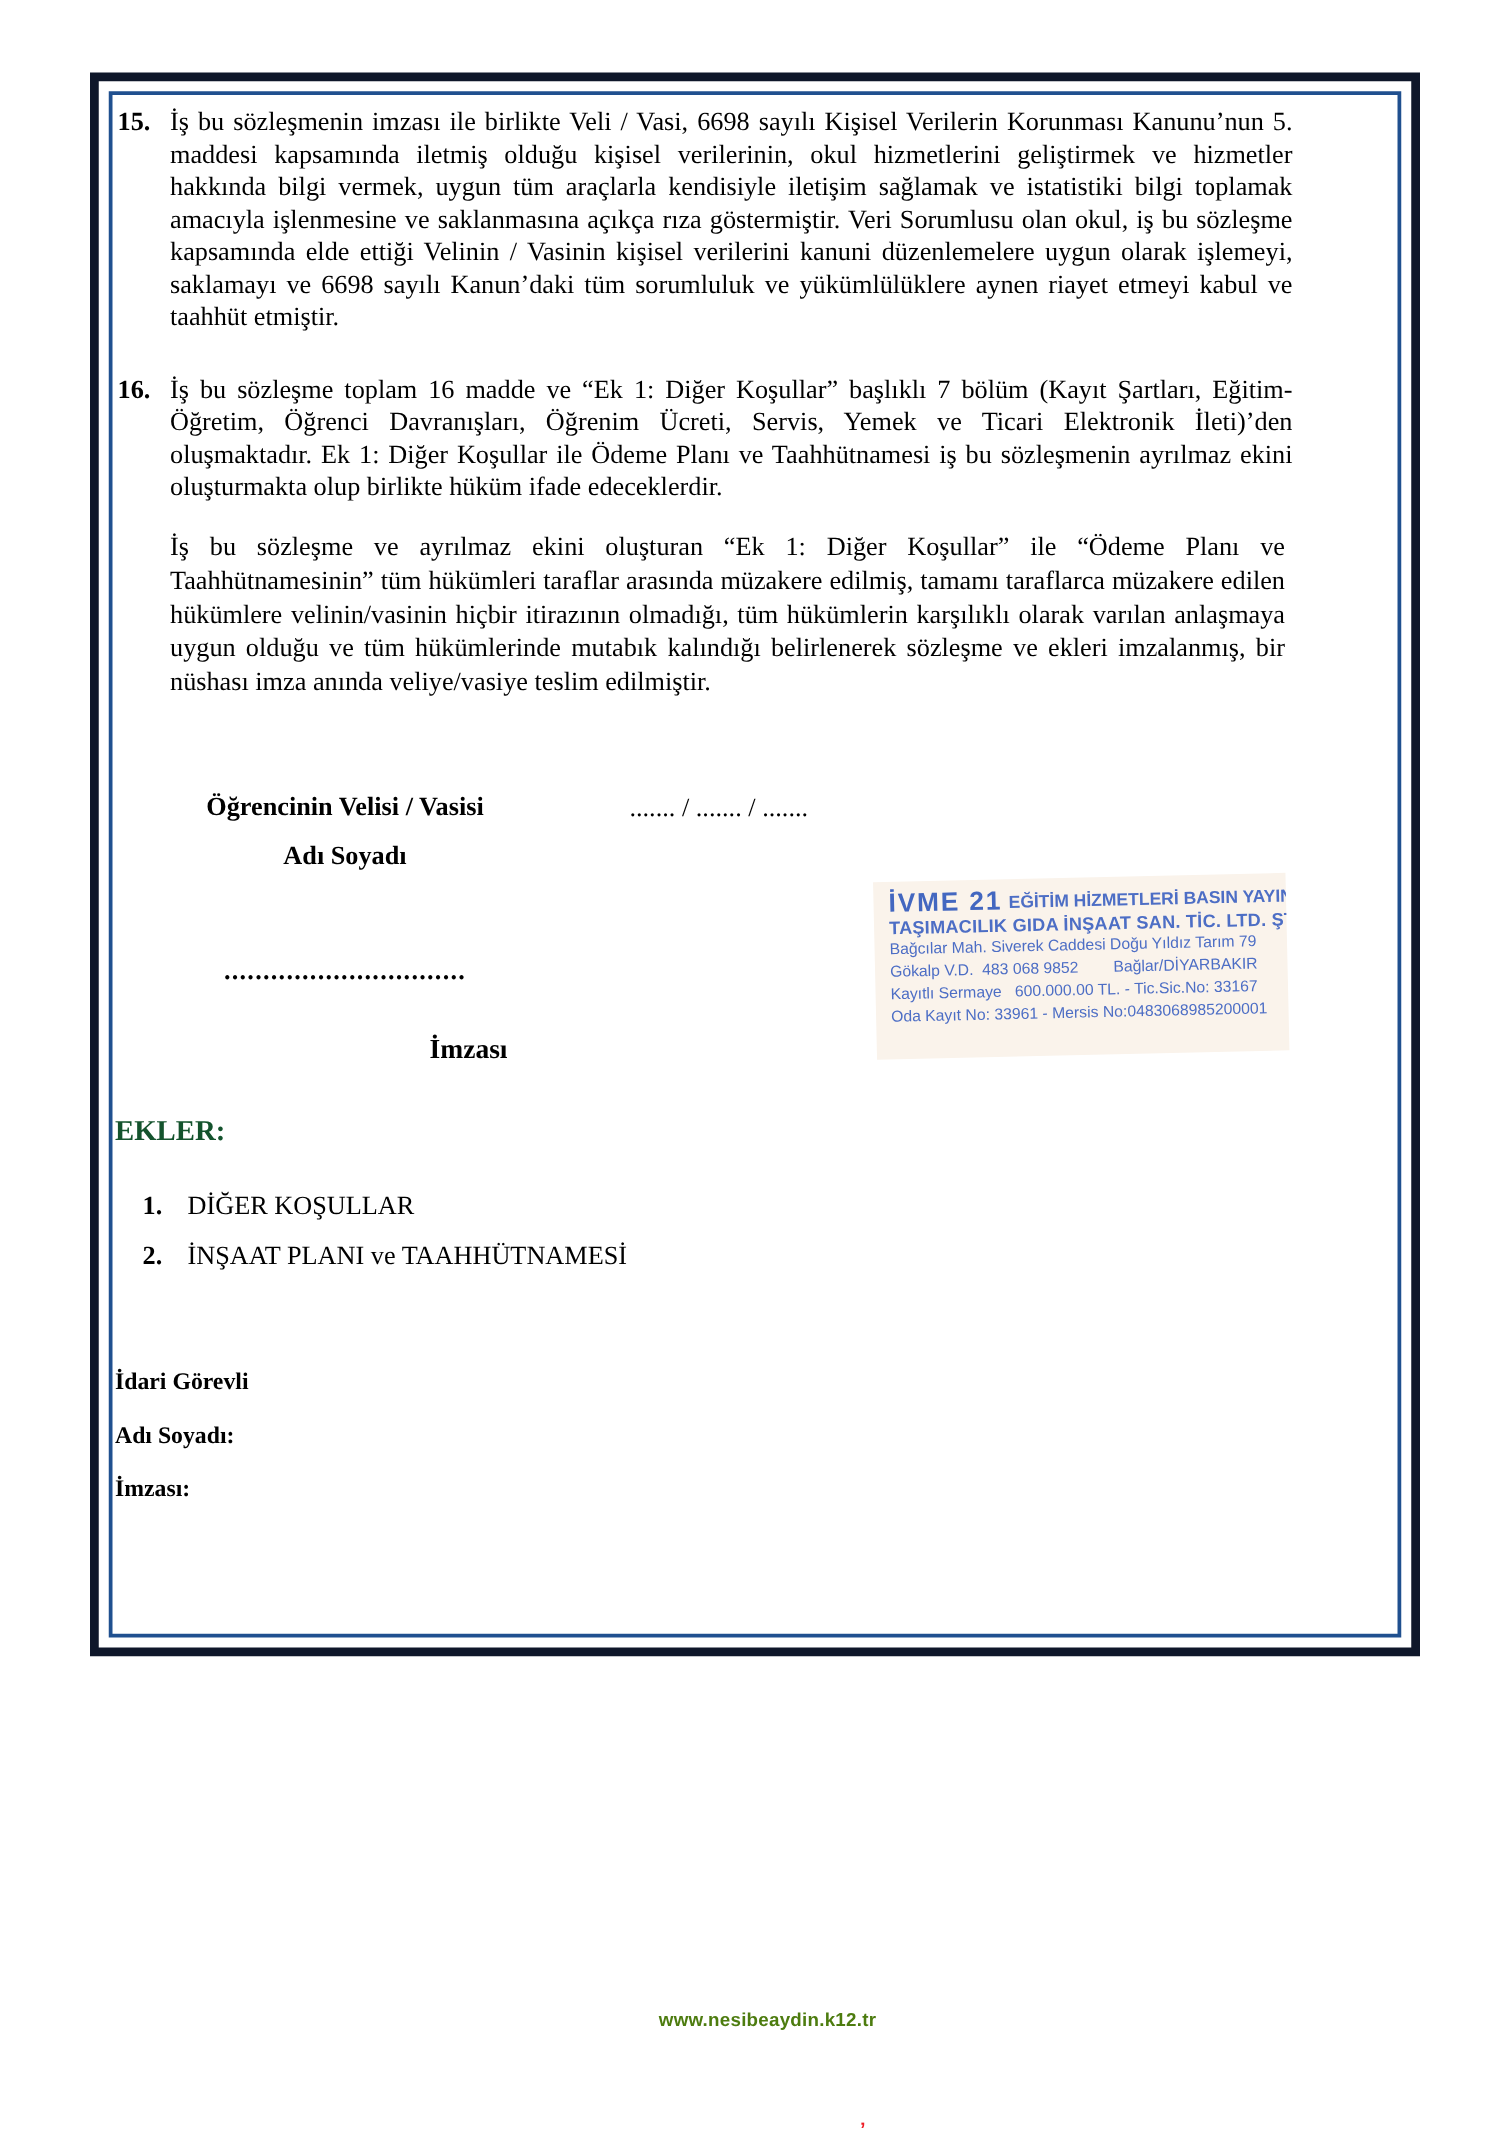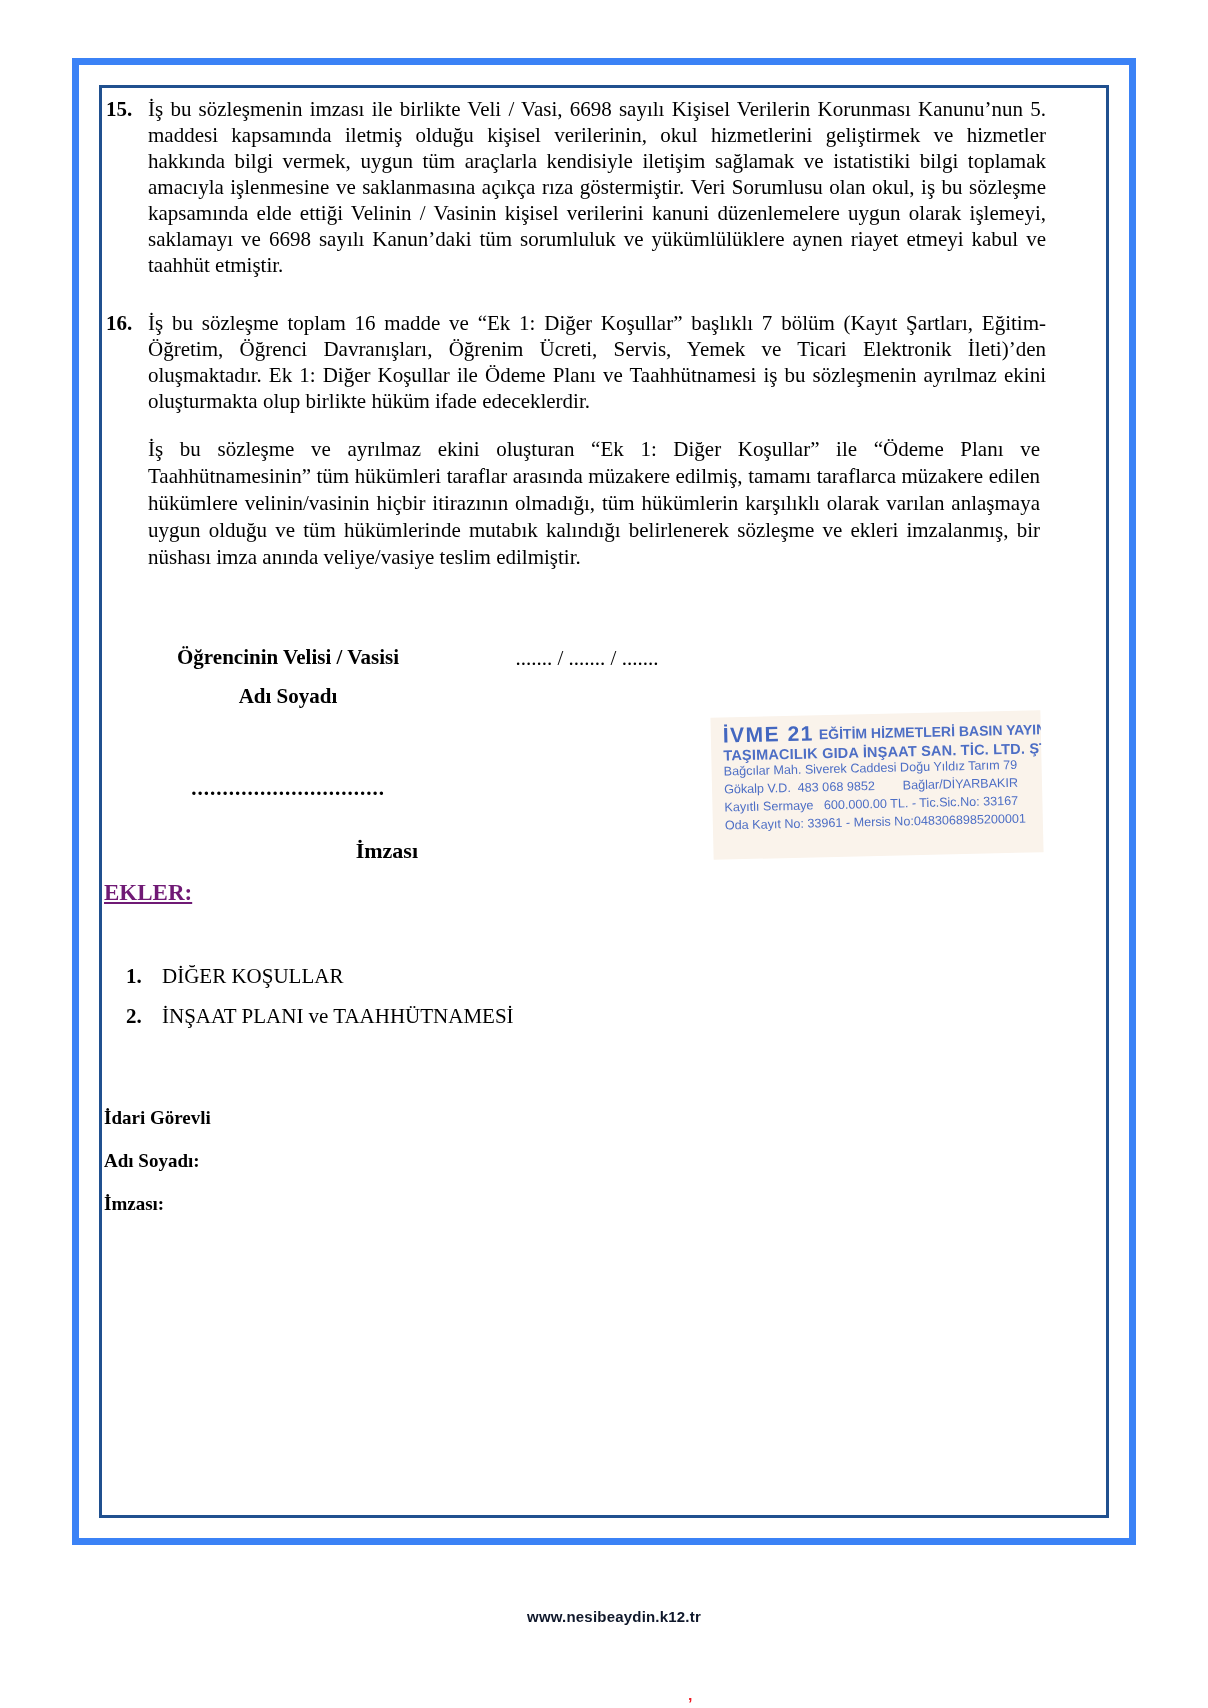--- a/index.html
+++ b/index.html
@@ -2,22 +2,22 @@
 <html><head>
 <meta charset="utf-8">
 <style>
   * { margin:0; padding:0; box-sizing:border-box; }
   html,body { background:#ffffff; }
   body {
     width:1208px; height:1708px; position:relative;
     font-family:"Liberation Serif", serif; color:#000;
   }
   .doc-border {
-    position:absolute; left:72px; top:58px; width:1064px; height:1487px;
-    border:7px solid #3b82f6; padding:20px;
+    position:absolute; left:72px; top:58px; width:1064px; height:1267px;
+    border:7px solid #0f172a; padding:8px;
   }
   .doc-inner {
     position:relative; width:100%; height:100%;
     border:3px solid #20508f;
   }
   .clause {
     position:absolute; left:4px; width:940px; display:flex;
     font-size:21px; line-height:26px;
   }
   .clause-num { width:42px; flex-shrink:0; font-weight:bold; }
@@ -56,22 +56,22 @@
   }
   .stamp-line1 { white-space:nowrap; }
   .stamp-brand {
     font-size:21px; font-weight:bold; letter-spacing:1.5px; color:#4367c0;
     vertical-align:-1px;
   }
   .stamp-brand-rest { font-size:14px; font-weight:bold; margin-left:5px; }
   .stamp-line2 { font-size:14.5px; font-weight:bold; letter-spacing:0.2px; white-space:pre; }
   .stamp-detail { font-size:12.6px; font-weight:500; line-height:1.42; white-space:pre; }
   .ekler-heading {
-    position:absolute; left:2px; top:792px;
-    font-size:23px; font-weight:bold; text-decoration:underline; color:#701a75;
+    position:absolute; left:2px; top:816px;
+    font-size:23px; font-weight:bold; color:#14532d;
   }
   .ekler-item {
     position:absolute; left:24px; display:flex; font-size:21px;
   }
   .ekler-item .num { width:36px; font-weight:bold; flex-shrink:0; }
   .ekler-item-1 { top:876px; }
   .ekler-item-2 { top:916px; }
   .official {
     position:absolute; left:2px; top:1008px;
     font-size:19px; font-weight:bold; line-height:43px;
@@ -141,15 +141,15 @@
 
     <div class="official">
       <div>İdari Görevli</div>
       <div>Adı Soyadı:</div>
       <div>İmzası:</div>
     </div>
 
   </div>
 </div>
 
-<div class="footer-url" style="color: #0f172a; padding-left: 20px;">www.nesibeaydin.k12.tr</div>
+<div class="footer-url" style="color: #4d7c0f; padding-left: 20px;">www.nesibeaydin.k12.tr</div>
 
 <div class="footer-speck" style="color: rgb(238, 28, 37);">’</div>
 
 </body></html>

